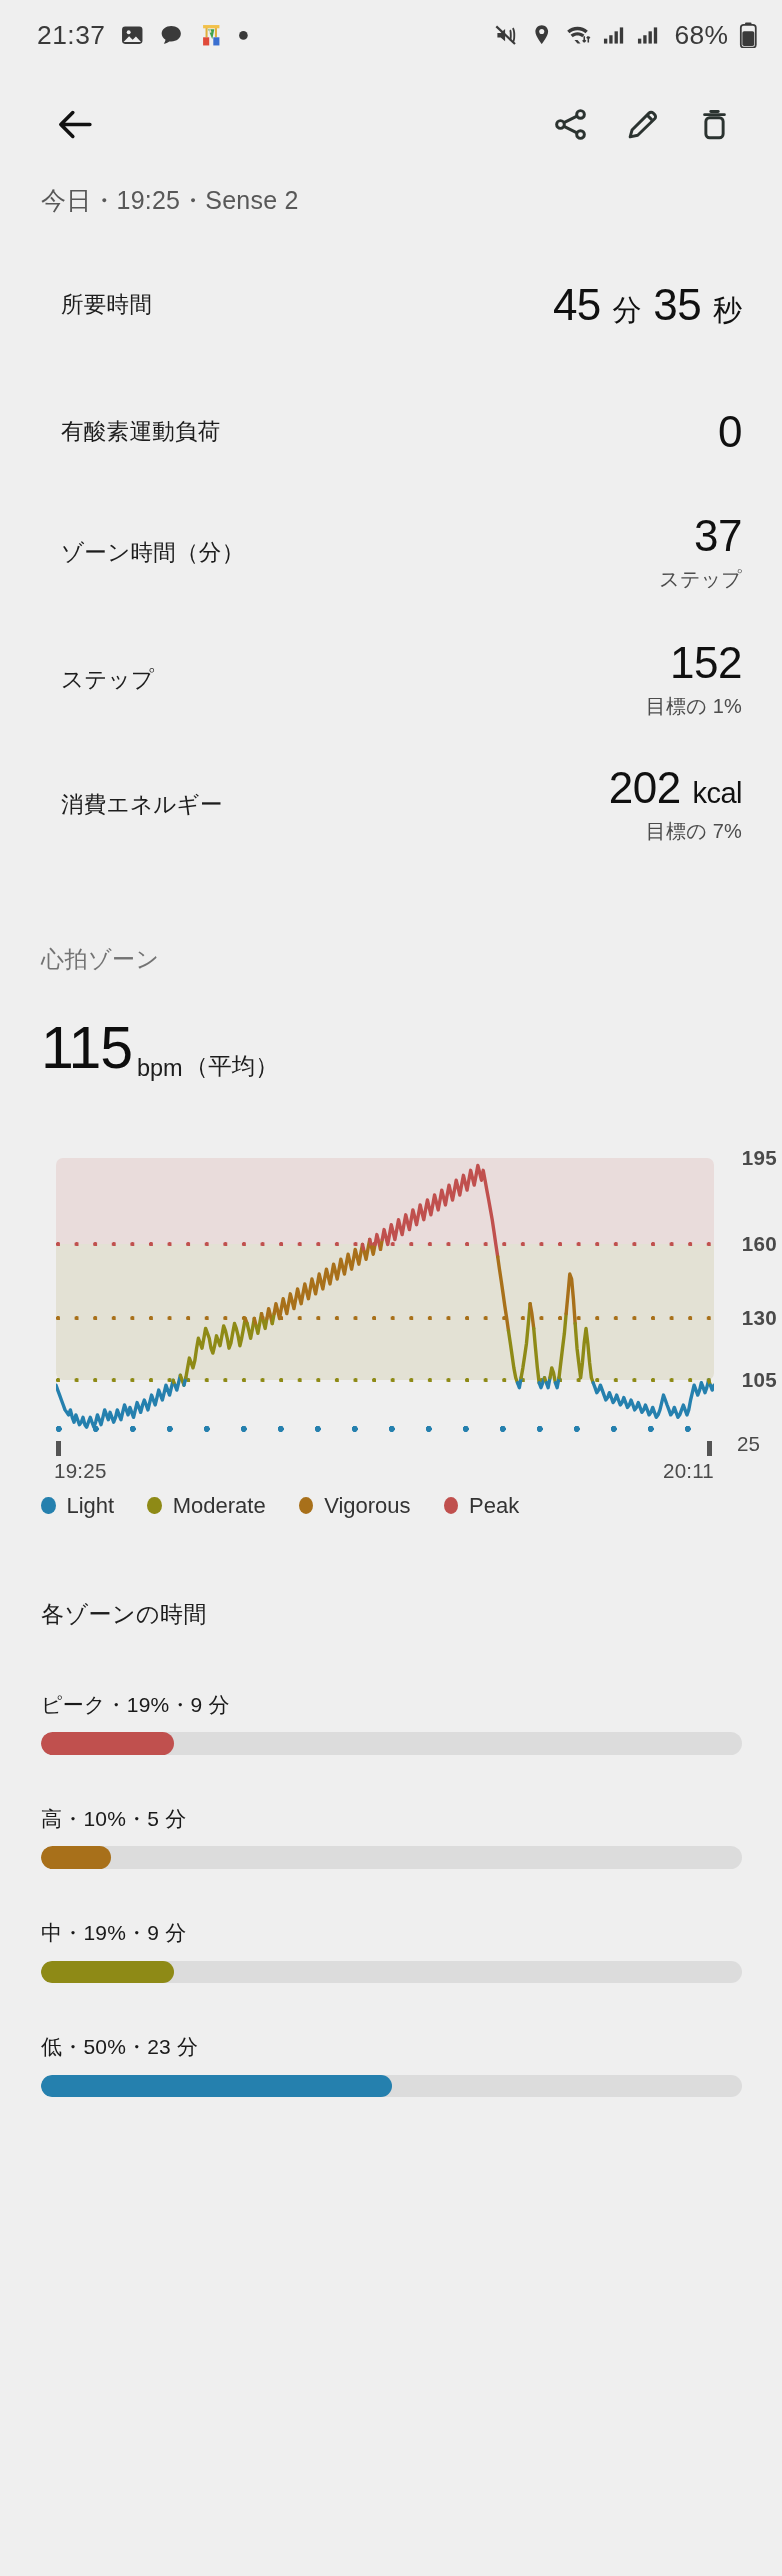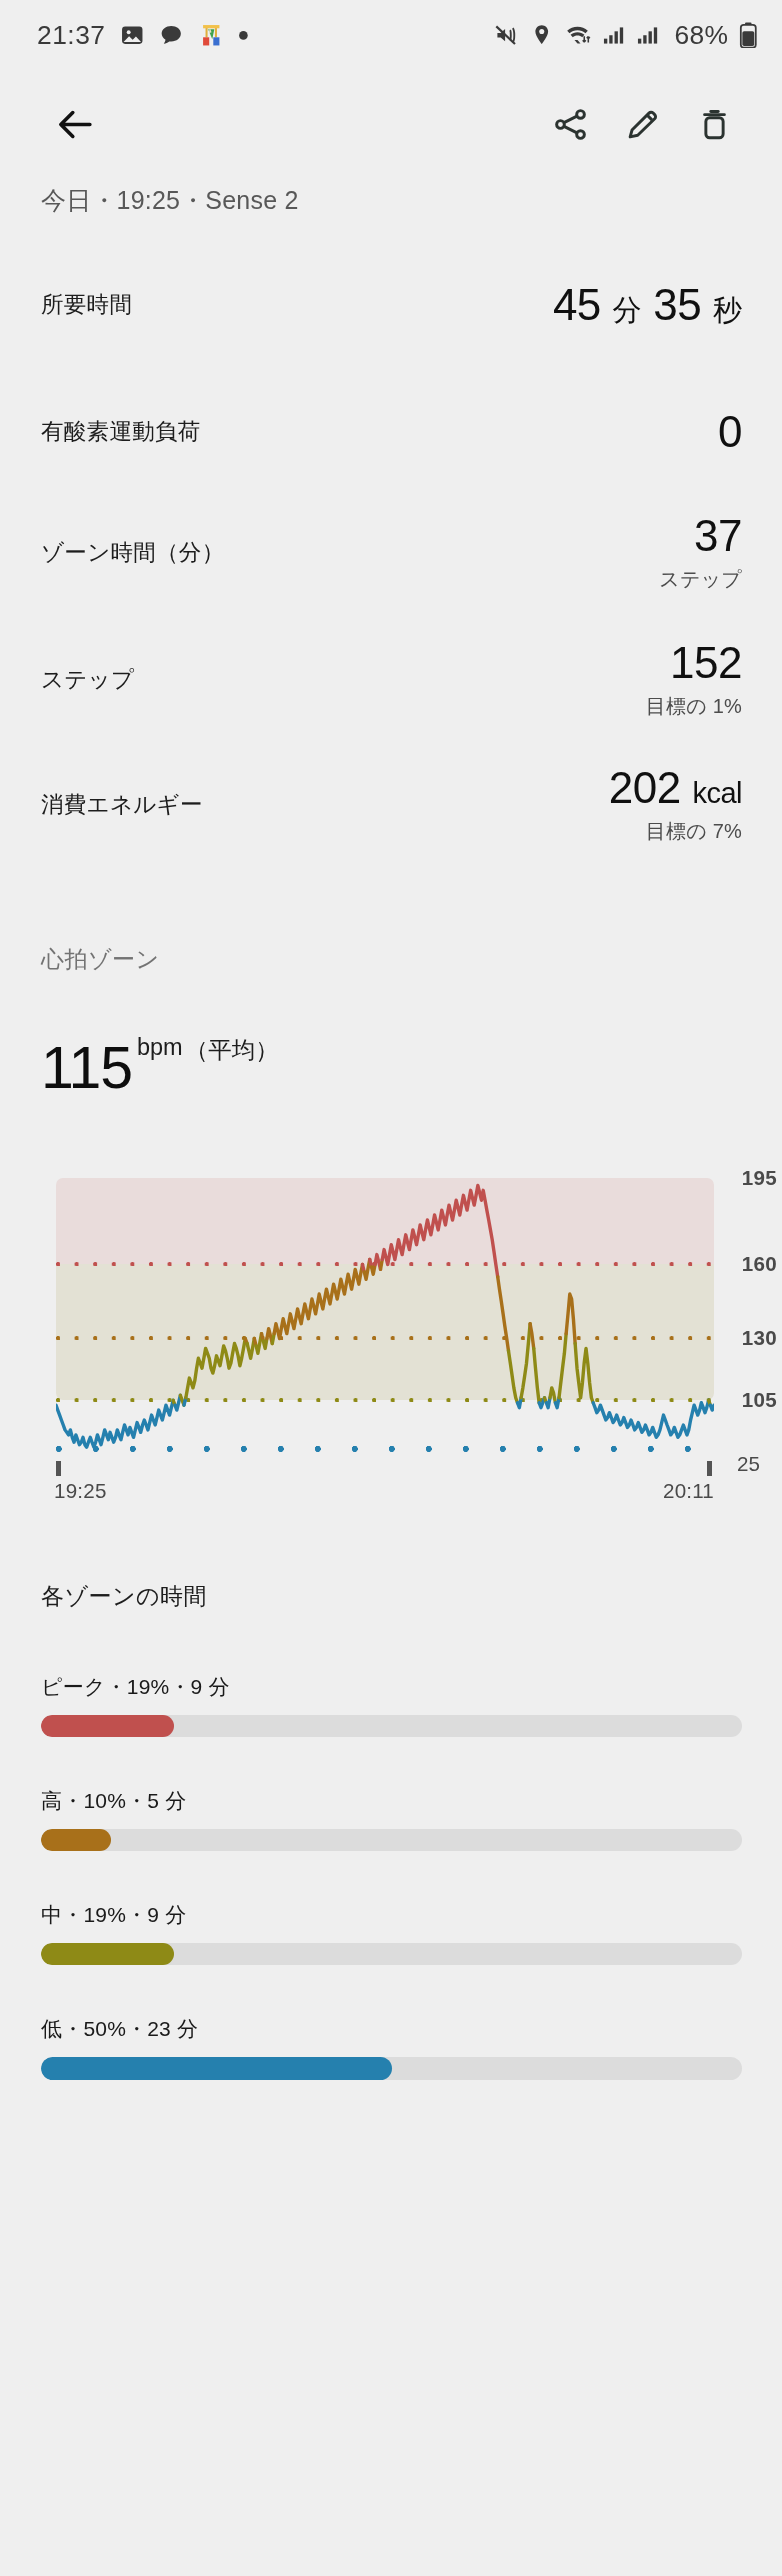--- a/index.html
+++ b/index.html
@@ -49,21 +49,21 @@
   
   .stats { margin-top: 43px; }
   .stat-row {
     position: relative;
     padding: 0 41px;
     min-height: 106px;
     display: flex;
     align-items: center;
     justify-content: space-between;
   }
-  .stat-label { font-size: 22.5px; color: #1d1d1d; letter-spacing: 0.3px; }
+  .stat-label { font-size: 22.5px; color: #1d1d1d; letter-spacing: 0.3px; margin-left: 20px; }
   .stat-right { text-align: right; display: flex; flex-direction: column; align-items: flex-end; }
   .stat-value {
     font-size: 44px;
     color: #101010;
     letter-spacing: -0.5px;
     line-height: 1.06;
     white-space: nowrap;
   }
   .stat-value .unit { font-size: 29px; letter-spacing: 0; }
   .stat-value .unit-sm { font-size: 29px; }
@@ -71,21 +71,21 @@
 
   .r-duration { min-height: 90px; }
   .r-load { min-height: 90px; margin-top: 37px; }
   .r-zone { min-height: 90px; margin-top: 31px; gap: 17px; }
   .r-steps { min-height: 90px; margin-top: 37px; }
   .r-cal   { min-height: 90px; margin-top: 35px; }
 
   
   .hr-section { margin-top: 94px; padding: 0 41px; }
   .hr-title { font-size: 23px; color: #737373; letter-spacing: 0.5px; }
-  .hr-big { margin-top: 59px; display: flex; align-items: flex-start; }
+  .hr-big { margin-top: 39px; display: flex; align-items: flex-end; }
   .hr-bpm-num { font-size: 59px; letter-spacing: -1px; color: #0e0e0e; }
   .hr-bpm-unit { font-size: 23.5px; margin-left: 4.9px; color: #1d1d1d; }
   .hr-bpm-avg { font-size: 23.5px; margin-left: 2px; color: #1d1d1d; }
 
   
   .chart-wrap { position: relative; margin-top: 76px; height: 323px; }
   .plot {
     position: absolute;
     left: 56px; top: 0; width: 658px; height: 254px;
   }
@@ -400,20 +400,38 @@
     <div class="xaxis">
       <div class="xdots"></div>
       <div class="xtick start"></div>
       <div class="xtick end"></div>
       <div class="xlab start">19:25</div>
       <div class="xlab end">20:11</div>
       <div class="x-right-num">25</div>
     </div>
   </div>
 
+  <div class="legend" id="legend">
+      <div class="leg-item">
+        <span class="leg-dot" style="background: rgb(37, 128, 174);"></span>
+        <span>Light</span>
+      </div>
+      <div class="leg-item">
+        <span class="leg-dot" style="background: rgb(142, 138, 22);"></span>
+        <span>Moderate</span>
+      </div>
+      <div class="leg-item">
+        <span class="leg-dot" style="background: rgb(168, 112, 26);"></span>
+        <span>Vigorous</span>
+      </div>
+      <div class="leg-item">
+        <span class="leg-dot" style="background: rgb(192, 80, 78);"></span>
+        <span>Peak</span>
+      </div>
+    </div>
 
   <div class="zt-section">
     <div class="zt-title">各ゾーンの時間</div>
     <div class="zt-list" id="zt-list">
         <div class="zt-row">
           <div class="zt-label">ピーク・19%・9 分</div>
           <div class="zt-track">
             <div class="zt-fill" style="width: 19%; background: rgb(192, 80, 78);"></div>
           </div>
         </div>

